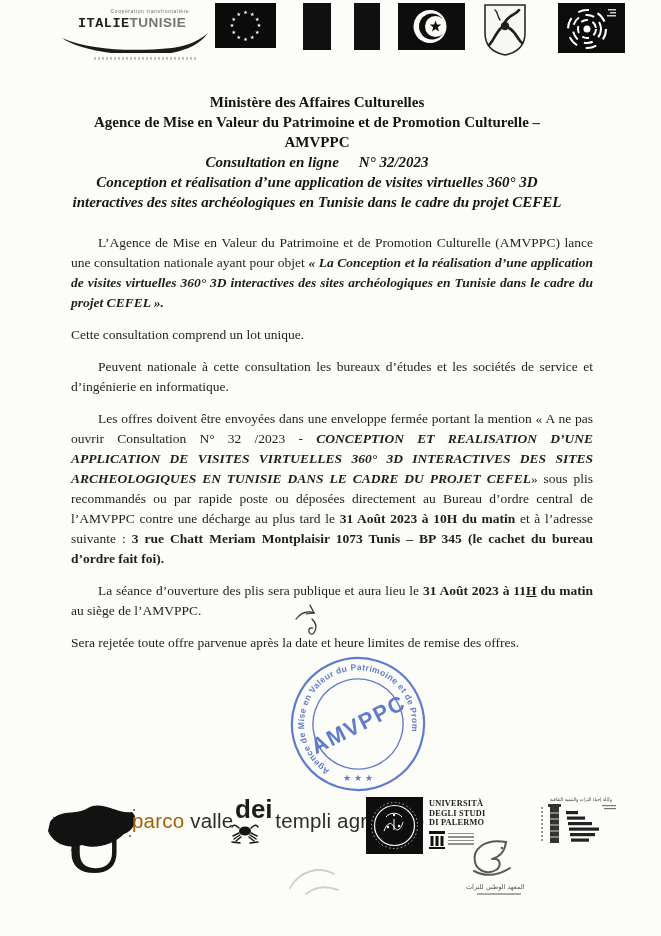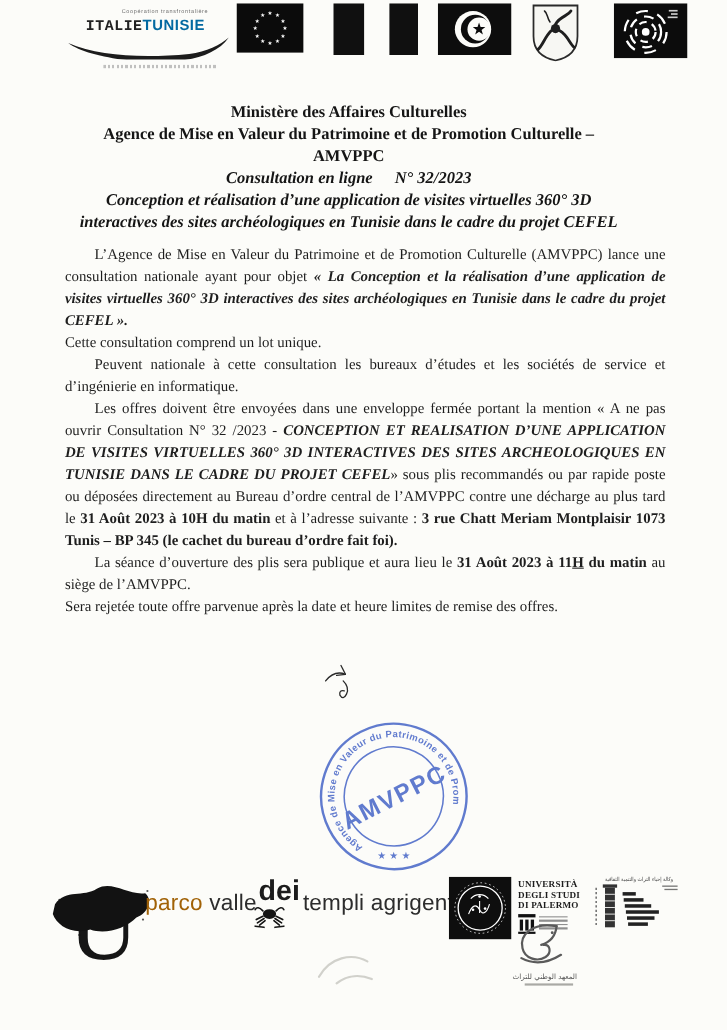--- a/index.html
+++ b/index.html
@@ -7,53 +7,53 @@
         font-family:"Liberation Serif",serif;color:#1e1e1e;}
   .abs{position:absolute;}
 
   
   .it-logo{left:60px;top:8px;width:152px;}
   .it-small{font-family:"Liberation Sans",sans-serif;font-size:5px;color:#6f6f6f;
             letter-spacing:.6px;text-align:center;margin-left:28px;}
   .it-main{font-family:"Liberation Sans",sans-serif;font-weight:bold;font-size:13.5px;
            letter-spacing:.5px;margin-left:18px;margin-top:1px;}
   .it-italie{color:#222;font-family:Liberation Mono, monospace;}
-  .it-tunisie{color:#0369a1;}
+  .it-tunisie{color:#737373;}
   .it-underbar{width:104px;height:3px;margin:0 0 0 34px;opacity:.55;
      background:repeating-linear-gradient(90deg,#8f8f8f 0 2px,transparent 2px 4px);}
 
   
   .title{left:0;top:92px;width:634px;text-align:center;font-weight:bold;
          font-size:15px;line-height:20px;color:#151515;}
   .title .it{font-style:italic;}
   .consult-num{margin-left:20px;}
 
   
   .body-text{left:59px;top:221px;width:546px;font-size:13.5px;line-height:20px;
              text-align:justify;}
-  .body-text p{margin:0;}
+  .body-text p{margin:12px;}
   .ind{text-indent:27px;}
   .bi{font-weight:bold;font-style:italic;}
   .b{font-weight:bold;}
   .u{text-decoration:underline;}
   .gap{margin-top:9px;}
 
   
   .stamp{left:258px;top:624px;width:200px;height:200px;opacity:.82;}
 
   
   .parco{left:132px;top:796px;width:250px;height:72px;
          font-family:"Liberation Sans",sans-serif;color:#2c2c2c;}
   .parco-main{position:absolute;top:13px;left:0;font-size:20.5px;letter-spacing:.2px;white-space:nowrap;}
   .parco-gray{color:#a16207;}
   .parco-spacer{display:inline-block;width:42px;}
   .parco-dei{position:absolute;left:103px;top:-2px;font-size:26px;font-weight:600;color:#1c1c1c;}
   .parco-crab{position:absolute;left:97px;top:25px;}
 
-  .unipa{left:366px;top:797px;display:flex;gap:6px;margin-left:42px;}
+  .unipa{left:366px;top:797px;display:flex;gap:6px;}
   .unipa-txt{padding-top:2px;font-family:"Liberation Serif",serif;font-weight:bold;
              font-size:8.3px;line-height:9.5px;letter-spacing:.2px;color:#1d1d1d;}
   .unipa-bottom{display:flex;gap:3px;margin-top:3px;align-items:flex-start;}
   .unipa-bars{display:flex;flex-direction:column;gap:2px;padding-top:2px;}
   .unipa-bars i{display:block;width:26px;height:1.5px;background:#8f8f8f;}
 
   .inp{left:466px;top:838px;width:66px;}
   .inp-ar{font-family:"DejaVu Sans",sans-serif;font-size:6.5px;color:#555;margin-top:1px;}
   .inp-bar{width:44px;height:2px;background:#a9a9a5;margin:2px auto 0;}
 

